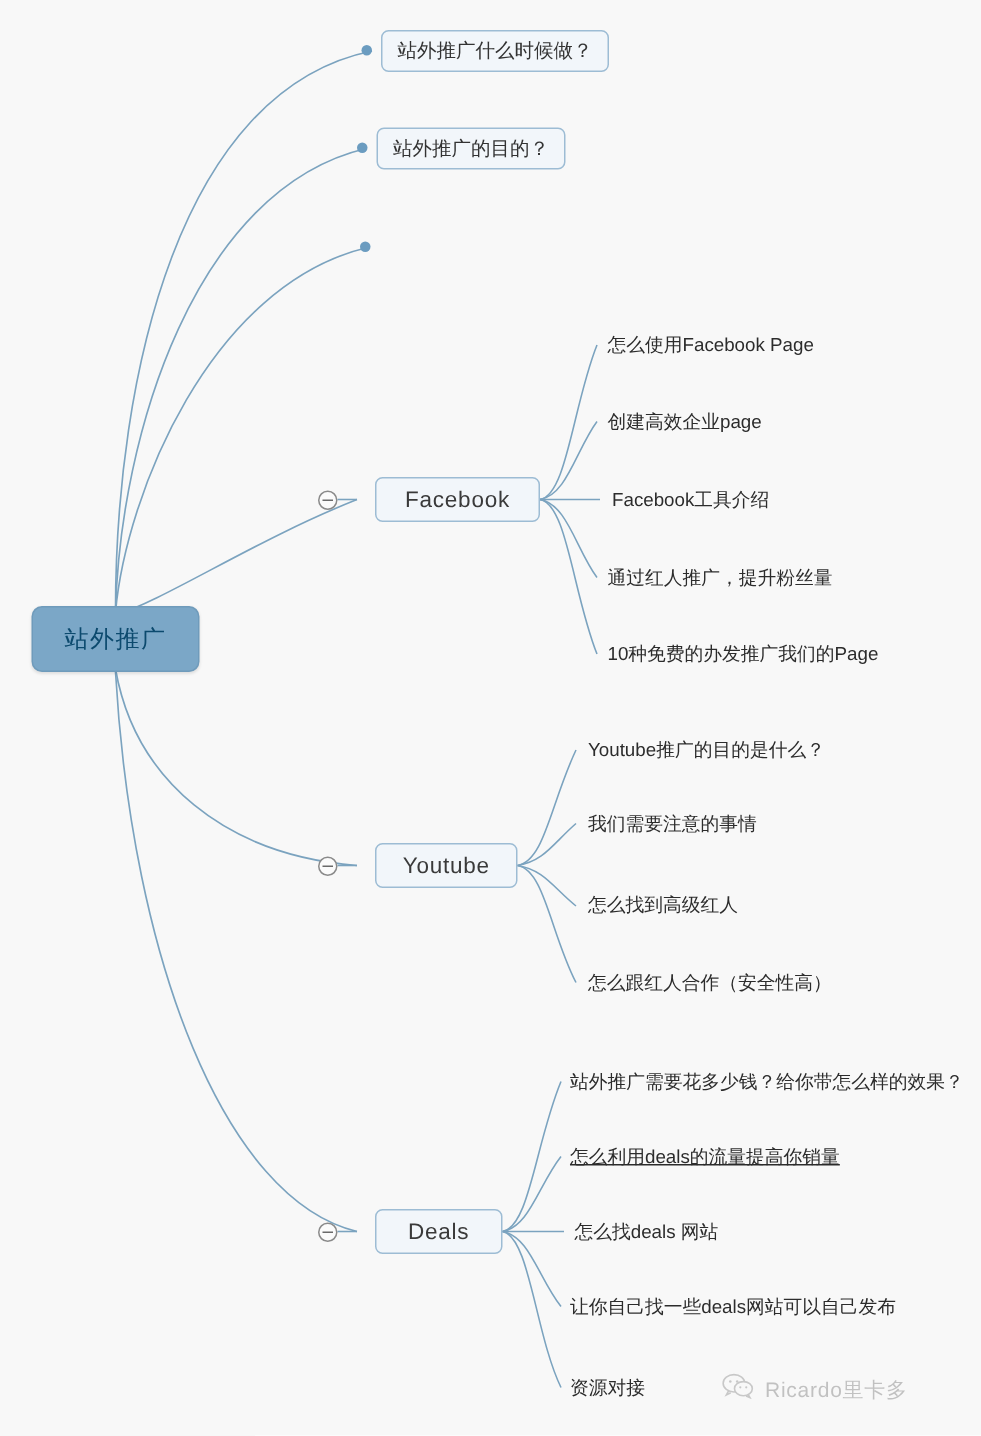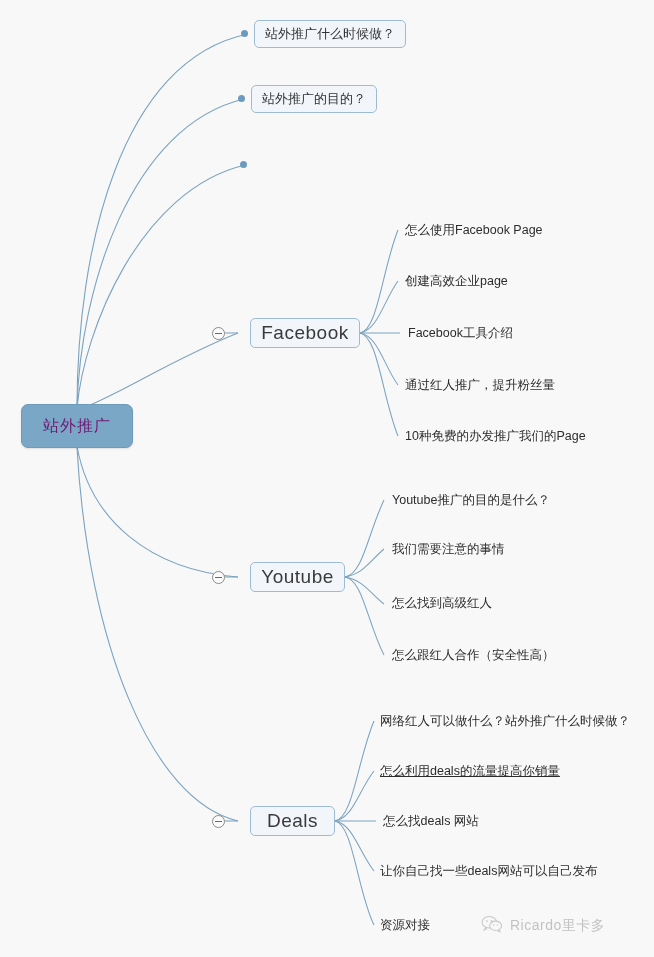--- a/index.html
+++ b/index.html
@@ -26,21 +26,21 @@
 
   
   .root-node {
     position: absolute;
     display: flex;
     align-items: center;
     justify-content: center;
     background: #7ba7c7;
     border: 1px solid #6f9bbb;
     border-radius: 7px;
-    color: #701a75;
+    color: #0c4a6e;
     font-size: 16px;
     letter-spacing: 1px;
     box-shadow: 0 1px 2px rgba(0,0,0,0.10);
     z-index: 5;
   }
 
   
   .q-node {
     position: absolute;
     display: flex;
@@ -66,21 +66,21 @@
   
   .b-node {
     position: absolute;
     display: flex;
     align-items: center;
     justify-content: center;
     background: #f2f6fa;
     border: 1px solid #9dbcd4;
     border-radius: 5px;
     color: #3a3a3a;
-    font-size: 19px;
+    font-size: 15px;
     letter-spacing: 0.5px;
     padding: 0 10px;
     white-space: nowrap;
     z-index: 5;
   }
 
   
   .toggle {
     position: absolute;
     width: 13px; height: 13px;
@@ -202,21 +202,21 @@
   </div>
   <div class="leaf" style="left:392px; top:494px;"><span>Youtube推广的目的是什么？</span></div>
   <div class="leaf" style="left:392px; top:543px;"><span>我们需要注意的事情</span></div>
   <div class="leaf" style="left:392px; top:597px;"><span>怎么找到高级红人</span></div>
   <div class="leaf" style="left:392px; top:649px;"><span>怎么跟红人合作（安全性高）</span></div>
 
   <div class="toggle" style="left:238px; top:815px; margin-left:-26px;"></div>
   <div class="b-node" style="left:250px; top:806px; width:85px; height:30px;">
     <span>Deals</span>
   </div>
-  <div class="leaf" style="left:380px; top:715px;"><span>网络红人可以做什么？站外推广什么时候做？</span></div>
+  <div class="leaf" style="left:380px; top:715px;"><span>站外推广需要花多少钱？给你带怎么样的效果？</span></div>
   <div class="leaf" style="left:380px; top:765px;text-decoration:underline;"><span>怎么利用deals的流量提高你销量</span></div>
   <div class="leaf" style="left:383px; top:815px;"><span>怎么找deals 网站</span></div>
   <div class="leaf" style="left:380px; top:865px;"><span>让你自己找一些deals网站可以自己发布</span></div>
   <div class="leaf" style="left:380px; top:919px;"><span>资源对接</span></div>
 
   <div class="watermark" style="left:481px; top:915px;">
     <span>
       <svg width="22" height="18" viewBox="0 0 24 20" xmlns="http://www.w3.org/2000/svg">
         <ellipse cx="9" cy="8" rx="8" ry="6.4" fill="none" stroke="#888" stroke-width="1.2"></ellipse>
         <path d="M 5 13.6 L 3.4 16.6 L 6.6 15" fill="none" stroke="#888" stroke-width="1.2"></path>

